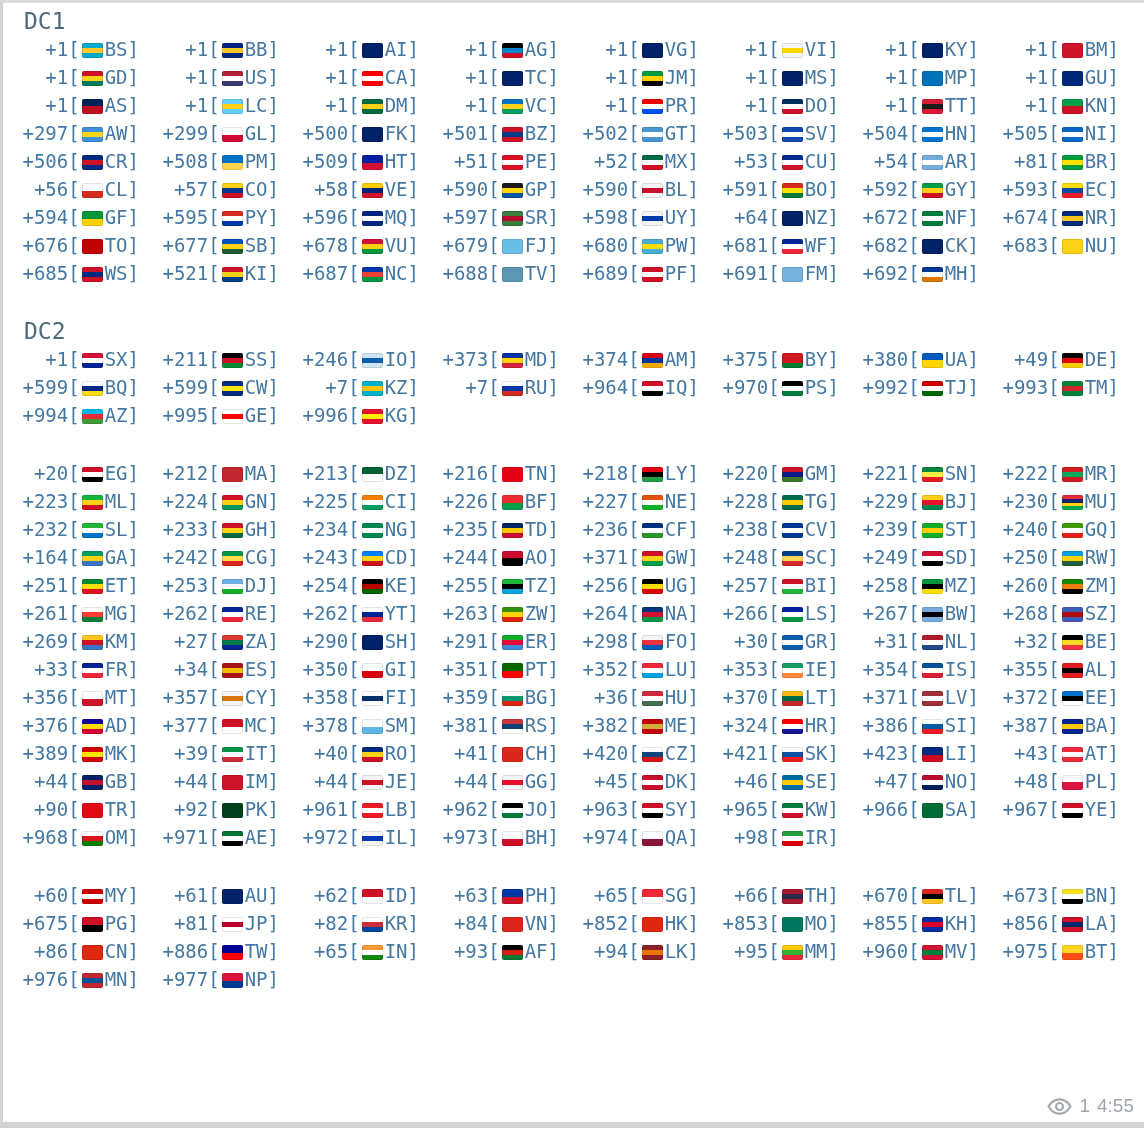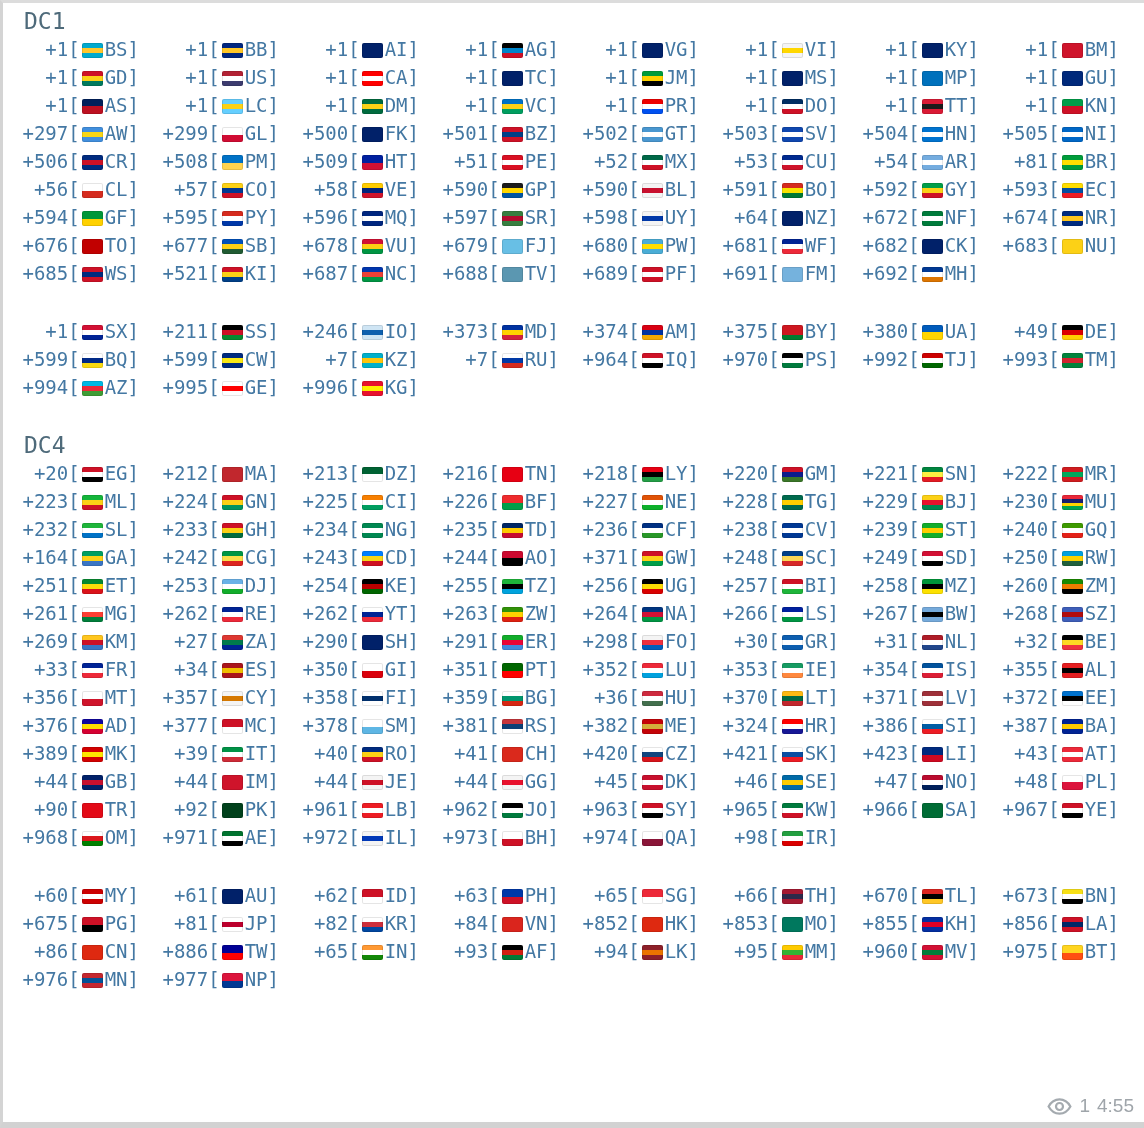--- a/index.html
+++ b/index.html
@@ -112,20 +112,21 @@
           <span class="entry"><span>+685</span><span>[</span><span class="flag" title="WS" style="background: linear-gradient(rgb(206, 17, 38) 0%, rgb(206, 17, 38) 33.3%, rgb(0, 43, 127) 33.3%, rgb(0, 43, 127) 66.7%, rgb(206, 17, 38) 66.7%, rgb(206, 17, 38) 100%);"></span><span>WS</span><span>]</span></span>
           <span class="entry"><span>+521</span><span>[</span><span class="flag" title="KI" style="background: linear-gradient(rgb(206, 17, 38) 0%, rgb(206, 17, 38) 33.3%, rgb(252, 209, 22) 33.3%, rgb(252, 209, 22) 66.7%, rgb(0, 63, 135) 66.7%, rgb(0, 63, 135) 100%);"></span><span>KI</span><span>]</span></span>
           <span class="entry"><span>+687</span><span>[</span><span class="flag" title="NC" style="background: linear-gradient(rgb(0, 53, 173) 0%, rgb(0, 53, 173) 33.3%, rgb(237, 65, 53) 33.3%, rgb(237, 65, 53) 66.7%, rgb(0, 149, 67) 66.7%, rgb(0, 149, 67) 100%);"></span><span>NC</span><span>]</span></span>
           <span class="entry"><span>+688</span><span>[</span><span class="flag" title="TV" style="background: rgb(91, 151, 177);"></span><span>TV</span><span>]</span></span>
           <span class="entry"><span>+689</span><span>[</span><span class="flag" title="PF" style="background: linear-gradient(rgb(206, 17, 38) 0%, rgb(206, 17, 38) 33.3%, rgb(255, 255, 255) 33.3%, rgb(255, 255, 255) 66.7%, rgb(206, 17, 38) 66.7%, rgb(206, 17, 38) 100%);"></span><span>PF</span><span>]</span></span>
           <span class="entry"><span>+691</span><span>[</span><span class="flag" title="FM" style="background: rgb(117, 178, 221);"></span><span>FM</span><span>]</span></span>
           <span class="entry"><span>+692</span><span>[</span><span class="flag" title="MH" style="background: linear-gradient(rgb(0, 56, 147) 0%, rgb(0, 56, 147) 33.3%, rgb(255, 255, 255) 33.3%, rgb(255, 255, 255) 66.7%, rgb(221, 117, 0) 66.7%, rgb(221, 117, 0) 100%);"></span><span>MH</span><span>]</span></span>
         </div>
       </div>
       <div class="section">
+        <div class="sec-header">DC2</div>
         <div class="grid">
           <span class="entry"><span>+1</span><span>[</span><span class="flag" title="SX" style="background: linear-gradient(rgb(210, 16, 52) 0%, rgb(210, 16, 52) 33.3%, rgb(255, 255, 255) 33.3%, rgb(255, 255, 255) 66.7%, rgb(0, 35, 149) 66.7%, rgb(0, 35, 149) 100%);"></span><span>SX</span><span>]</span></span>
           <span class="entry"><span>+211</span><span>[</span><span class="flag" title="SS" style="background: linear-gradient(rgb(0, 0, 0) 0%, rgb(0, 0, 0) 33.3%, rgb(206, 17, 38) 33.3%, rgb(206, 17, 38) 66.7%, rgb(7, 137, 48) 66.7%, rgb(7, 137, 48) 100%);"></span><span>SS</span><span>]</span></span>
           <span class="entry"><span>+246</span><span>[</span><span class="flag" title="IO" style="background: linear-gradient(rgb(207, 229, 244) 0%, rgb(207, 229, 244) 33.3%, rgb(14, 96, 174) 33.3%, rgb(14, 96, 174) 66.7%, rgb(207, 229, 244) 66.7%, rgb(207, 229, 244) 100%);"></span><span>IO</span><span>]</span></span>
           <span class="entry"><span>+373</span><span>[</span><span class="flag" title="MD" style="background: linear-gradient(rgb(0, 50, 160) 0%, rgb(0, 50, 160) 33.3%, rgb(255, 210, 0) 33.3%, rgb(255, 210, 0) 66.7%, rgb(212, 33, 61) 66.7%, rgb(212, 33, 61) 100%);"></span><span>MD</span><span>]</span></span>
           <span class="entry"><span>+374</span><span>[</span><span class="flag" title="AM" style="background: linear-gradient(rgb(217, 0, 18) 0%, rgb(217, 0, 18) 33.3%, rgb(0, 51, 160) 33.3%, rgb(0, 51, 160) 66.7%, rgb(242, 168, 0) 66.7%, rgb(242, 168, 0) 100%);"></span><span>AM</span><span>]</span></span>
           <span class="entry"><span>+375</span><span>[</span><span class="flag" title="BY" style="background: linear-gradient(rgb(206, 23, 32) 0%, rgb(206, 23, 32) 33.3%, rgb(206, 23, 32) 33.3%, rgb(206, 23, 32) 66.7%, rgb(0, 124, 48) 66.7%, rgb(0, 124, 48) 100%);"></span><span>BY</span><span>]</span></span>
           <span class="entry"><span>+380</span><span>[</span><span class="flag" title="UA" style="background: linear-gradient(rgb(0, 91, 187) 0%, rgb(0, 91, 187) 50%, rgb(255, 213, 0) 50%, rgb(255, 213, 0) 100%);"></span><span>UA</span><span>]</span></span>
           <span class="entry"><span>+49</span><span>[</span><span class="flag" title="DE" style="background: linear-gradient(rgb(0, 0, 0) 0%, rgb(0, 0, 0) 33.3%, rgb(221, 0, 0) 33.3%, rgb(221, 0, 0) 66.7%, rgb(255, 206, 0) 66.7%, rgb(255, 206, 0) 100%);"></span><span>DE</span><span>]</span></span>
           <span class="entry"><span>+599</span><span>[</span><span class="flag" title="BQ" style="background: linear-gradient(rgb(255, 255, 255) 0%, rgb(255, 255, 255) 33.3%, rgb(1, 42, 135) 33.3%, rgb(1, 42, 135) 66.7%, rgb(249, 217, 15) 66.7%, rgb(249, 217, 15) 100%);"></span><span>BQ</span><span>]</span></span>
@@ -135,21 +136,20 @@
           <span class="entry"><span>+964</span><span>[</span><span class="flag" title="IQ" style="background: linear-gradient(rgb(206, 17, 38) 0%, rgb(206, 17, 38) 33.3%, rgb(255, 255, 255) 33.3%, rgb(255, 255, 255) 66.7%, rgb(0, 0, 0) 66.7%, rgb(0, 0, 0) 100%);"></span><span>IQ</span><span>]</span></span>
           <span class="entry"><span>+970</span><span>[</span><span class="flag" title="PS" style="background: linear-gradient(rgb(0, 0, 0) 0%, rgb(0, 0, 0) 33.3%, rgb(255, 255, 255) 33.3%, rgb(255, 255, 255) 66.7%, rgb(0, 122, 61) 66.7%, rgb(0, 122, 61) 100%);"></span><span>PS</span><span>]</span></span>
           <span class="entry"><span>+992</span><span>[</span><span class="flag" title="TJ" style="background: linear-gradient(rgb(204, 0, 0) 0%, rgb(204, 0, 0) 33.3%, rgb(255, 255, 255) 33.3%, rgb(255, 255, 255) 66.7%, rgb(0, 102, 0) 66.7%, rgb(0, 102, 0) 100%);"></span><span>TJ</span><span>]</span></span>
           <span class="entry"><span>+993</span><span>[</span><span class="flag" title="TM" style="background: linear-gradient(rgb(0, 132, 61) 0%, rgb(0, 132, 61) 33.3%, rgb(210, 38, 48) 33.3%, rgb(210, 38, 48) 66.7%, rgb(0, 132, 61) 66.7%, rgb(0, 132, 61) 100%);"></span><span>TM</span><span>]</span></span>
           <span class="entry"><span>+994</span><span>[</span><span class="flag" title="AZ" style="background: linear-gradient(rgb(0, 185, 228) 0%, rgb(0, 185, 228) 33.3%, rgb(237, 41, 57) 33.3%, rgb(237, 41, 57) 66.7%, rgb(63, 156, 53) 66.7%, rgb(63, 156, 53) 100%);"></span><span>AZ</span><span>]</span></span>
           <span class="entry"><span>+995</span><span>[</span><span class="flag" title="GE" style="background: linear-gradient(rgb(255, 255, 255) 0%, rgb(255, 255, 255) 33.3%, rgb(255, 0, 0) 33.3%, rgb(255, 0, 0) 66.7%, rgb(255, 255, 255) 66.7%, rgb(255, 255, 255) 100%);"></span><span>GE</span><span>]</span></span>
           <span class="entry"><span>+996</span><span>[</span><span class="flag" title="KG" style="background: linear-gradient(rgb(232, 17, 45) 0%, rgb(232, 17, 45) 33.3%, rgb(255, 239, 0) 33.3%, rgb(255, 239, 0) 66.7%, rgb(232, 17, 45) 66.7%, rgb(232, 17, 45) 100%);"></span><span>KG</span><span>]</span></span>
         </div>
       </div>
       <div class="section">
-        <div class="sec-header">DC4</div>
         <div class="grid">
           <span class="entry"><span>+20</span><span>[</span><span class="flag" title="EG" style="background: linear-gradient(rgb(206, 17, 38) 0%, rgb(206, 17, 38) 33.3%, rgb(255, 255, 255) 33.3%, rgb(255, 255, 255) 66.7%, rgb(0, 0, 0) 66.7%, rgb(0, 0, 0) 100%);"></span><span>EG</span><span>]</span></span>
           <span class="entry"><span>+212</span><span>[</span><span class="flag" title="MA" style="background: rgb(193, 39, 45);"></span><span>MA</span><span>]</span></span>
           <span class="entry"><span>+213</span><span>[</span><span class="flag" title="DZ" style="background: linear-gradient(rgb(0, 98, 51) 0%, rgb(0, 98, 51) 50%, rgb(255, 255, 255) 50%, rgb(255, 255, 255) 100%);"></span><span>DZ</span><span>]</span></span>
           <span class="entry"><span>+216</span><span>[</span><span class="flag" title="TN" style="background: rgb(231, 0, 19);"></span><span>TN</span><span>]</span></span>
           <span class="entry"><span>+218</span><span>[</span><span class="flag" title="LY" style="background: linear-gradient(rgb(231, 0, 19) 0%, rgb(231, 0, 19) 33.3%, rgb(0, 0, 0) 33.3%, rgb(0, 0, 0) 66.7%, rgb(35, 158, 70) 66.7%, rgb(35, 158, 70) 100%);"></span><span>LY</span><span>]</span></span>
           <span class="entry"><span>+220</span><span>[</span><span class="flag" title="GM" style="background: linear-gradient(rgb(206, 17, 38) 0%, rgb(206, 17, 38) 33.3%, rgb(12, 28, 140) 33.3%, rgb(12, 28, 140) 66.7%, rgb(58, 119, 40) 66.7%, rgb(58, 119, 40) 100%);"></span><span>GM</span><span>]</span></span>
           <span class="entry"><span>+221</span><span>[</span><span class="flag" title="SN" style="background: linear-gradient(rgb(0, 133, 63) 0%, rgb(0, 133, 63) 33.3%, rgb(253, 239, 66) 33.3%, rgb(253, 239, 66) 66.7%, rgb(227, 27, 35) 66.7%, rgb(227, 27, 35) 100%);"></span><span>SN</span><span>]</span></span>
           <span class="entry"><span>+222</span><span>[</span><span class="flag" title="MR" style="background: linear-gradient(rgb(208, 28, 31) 0%, rgb(208, 28, 31) 33.3%, rgb(0, 169, 92) 33.3%, rgb(0, 169, 92) 66.7%, rgb(208, 28, 31) 66.7%, rgb(208, 28, 31) 100%);"></span><span>MR</span><span>]</span></span>
           <span class="entry"><span>+223</span><span>[</span><span class="flag" title="ML" style="background: linear-gradient(rgb(20, 181, 58) 0%, rgb(20, 181, 58) 33.3%, rgb(252, 209, 22) 33.3%, rgb(252, 209, 22) 66.7%, rgb(206, 17, 38) 66.7%, rgb(206, 17, 38) 100%);"></span><span>ML</span><span>]</span></span>

